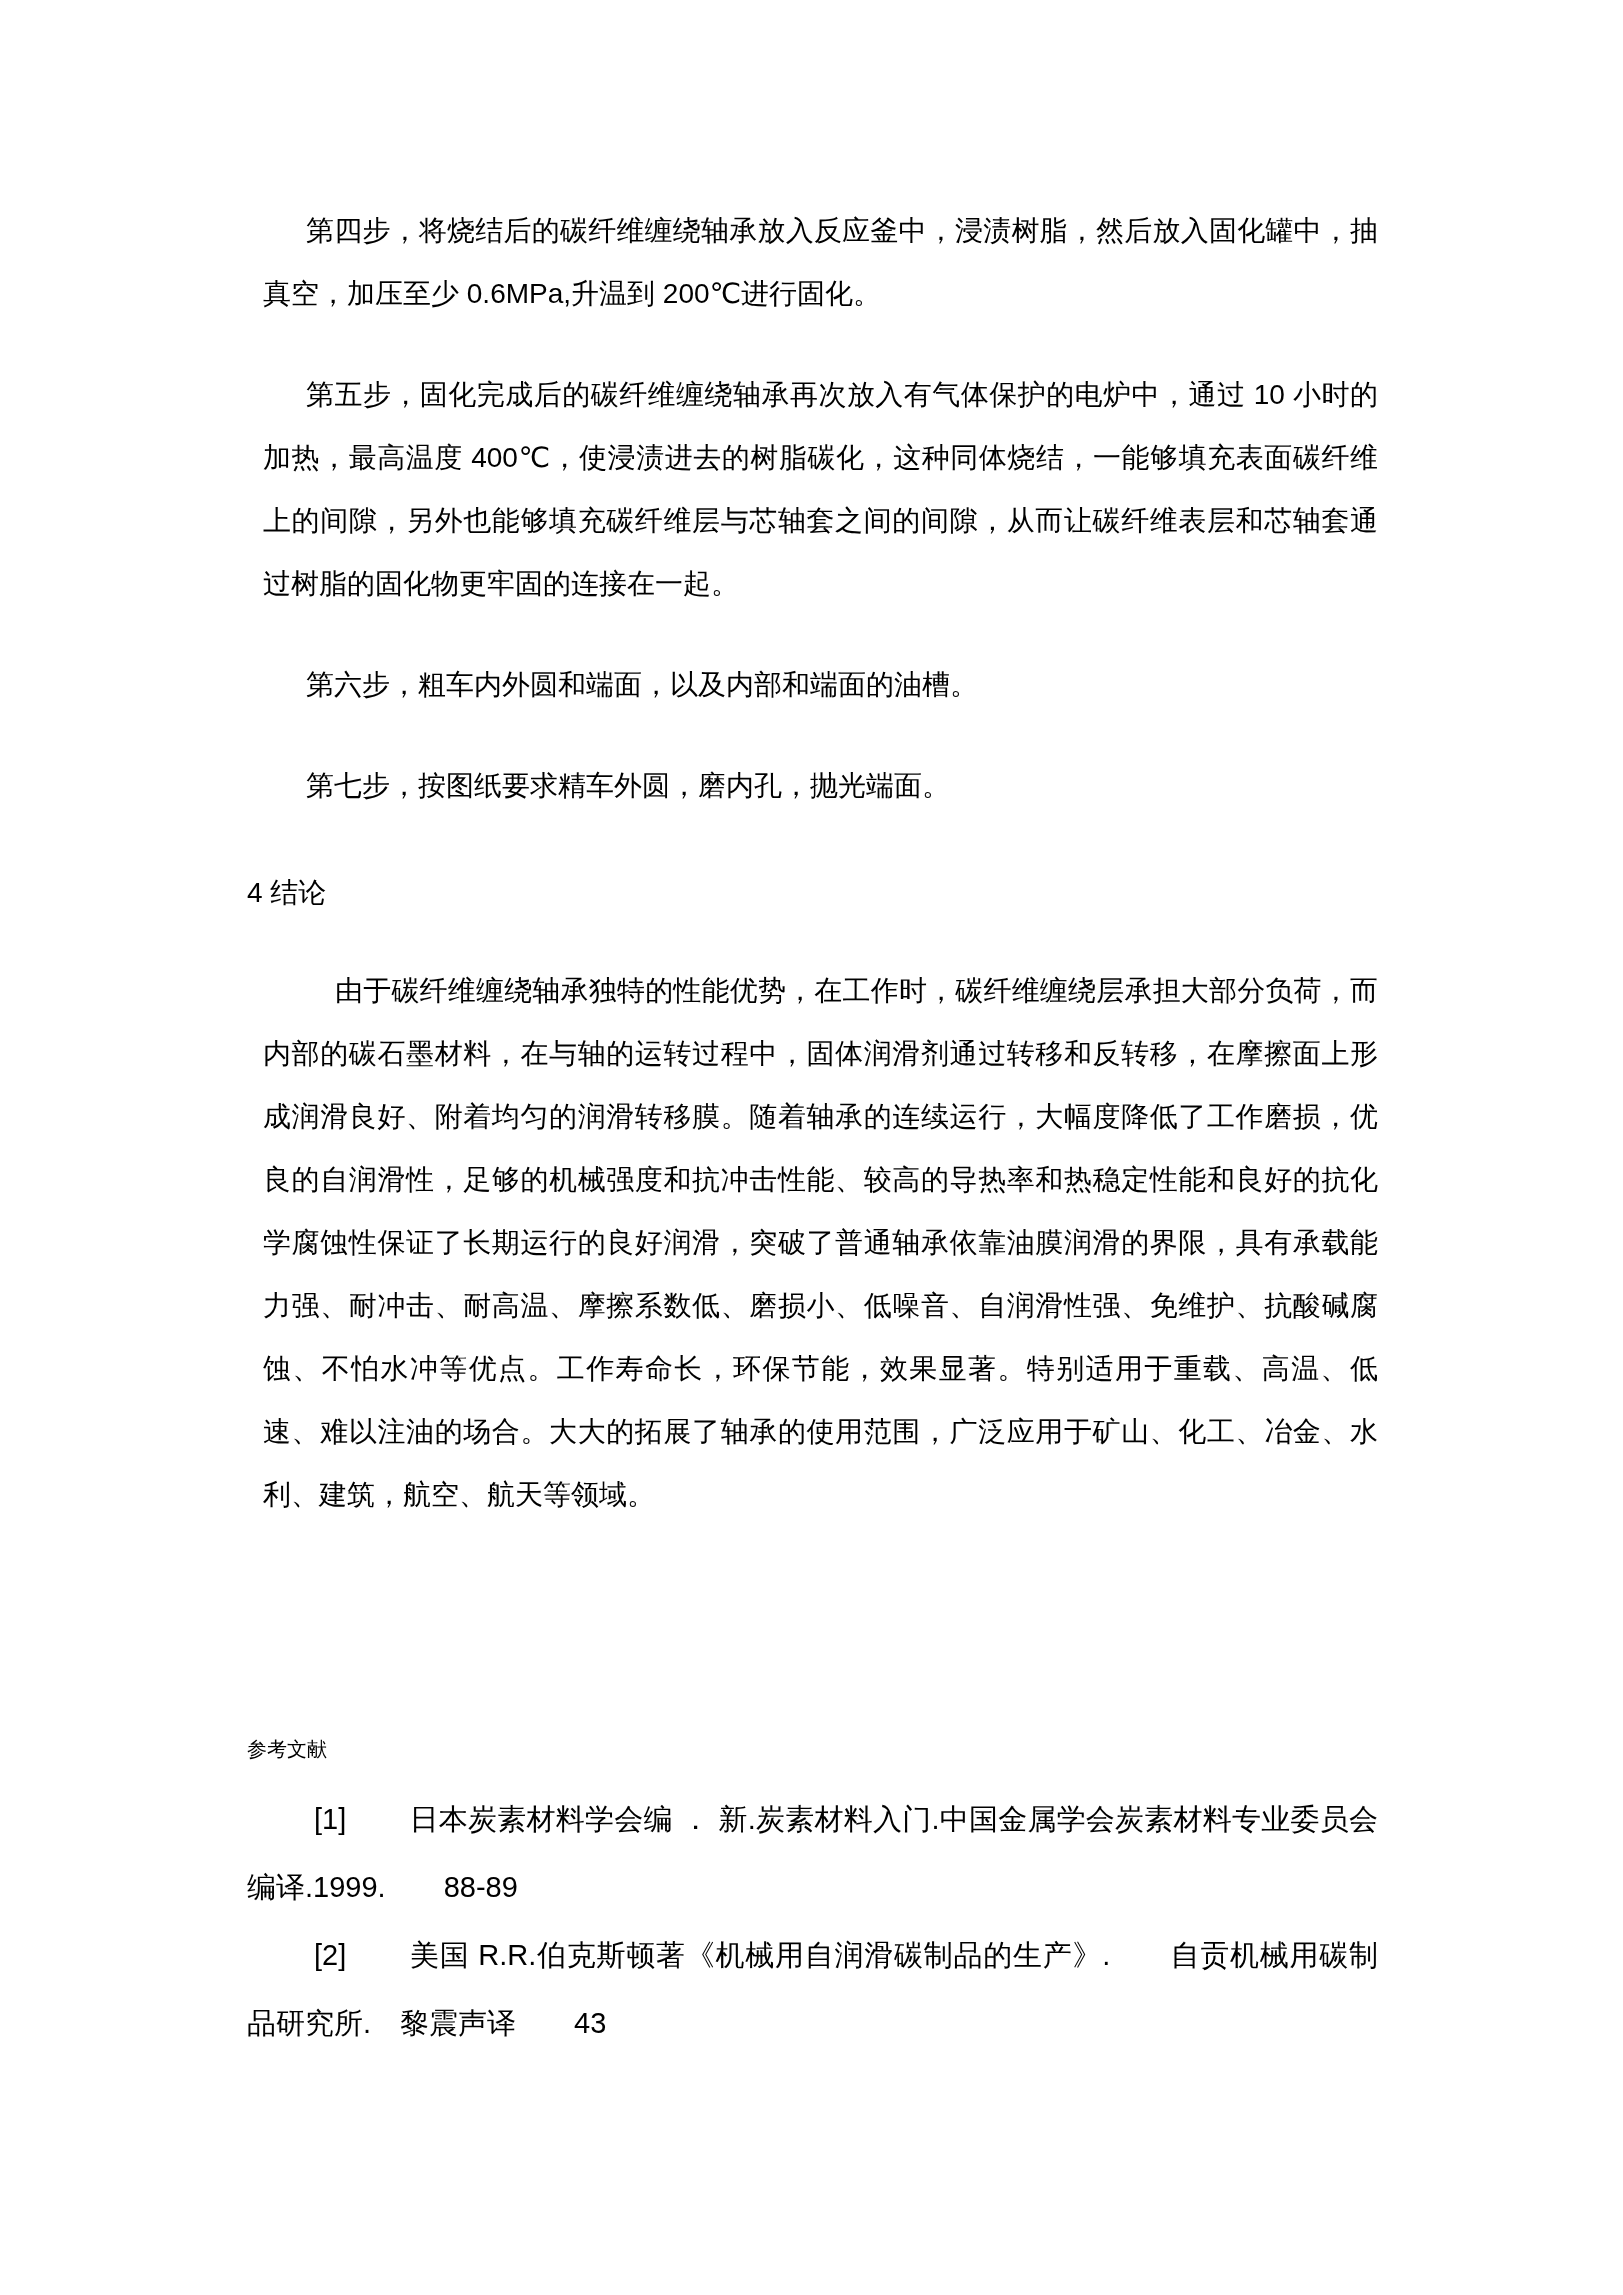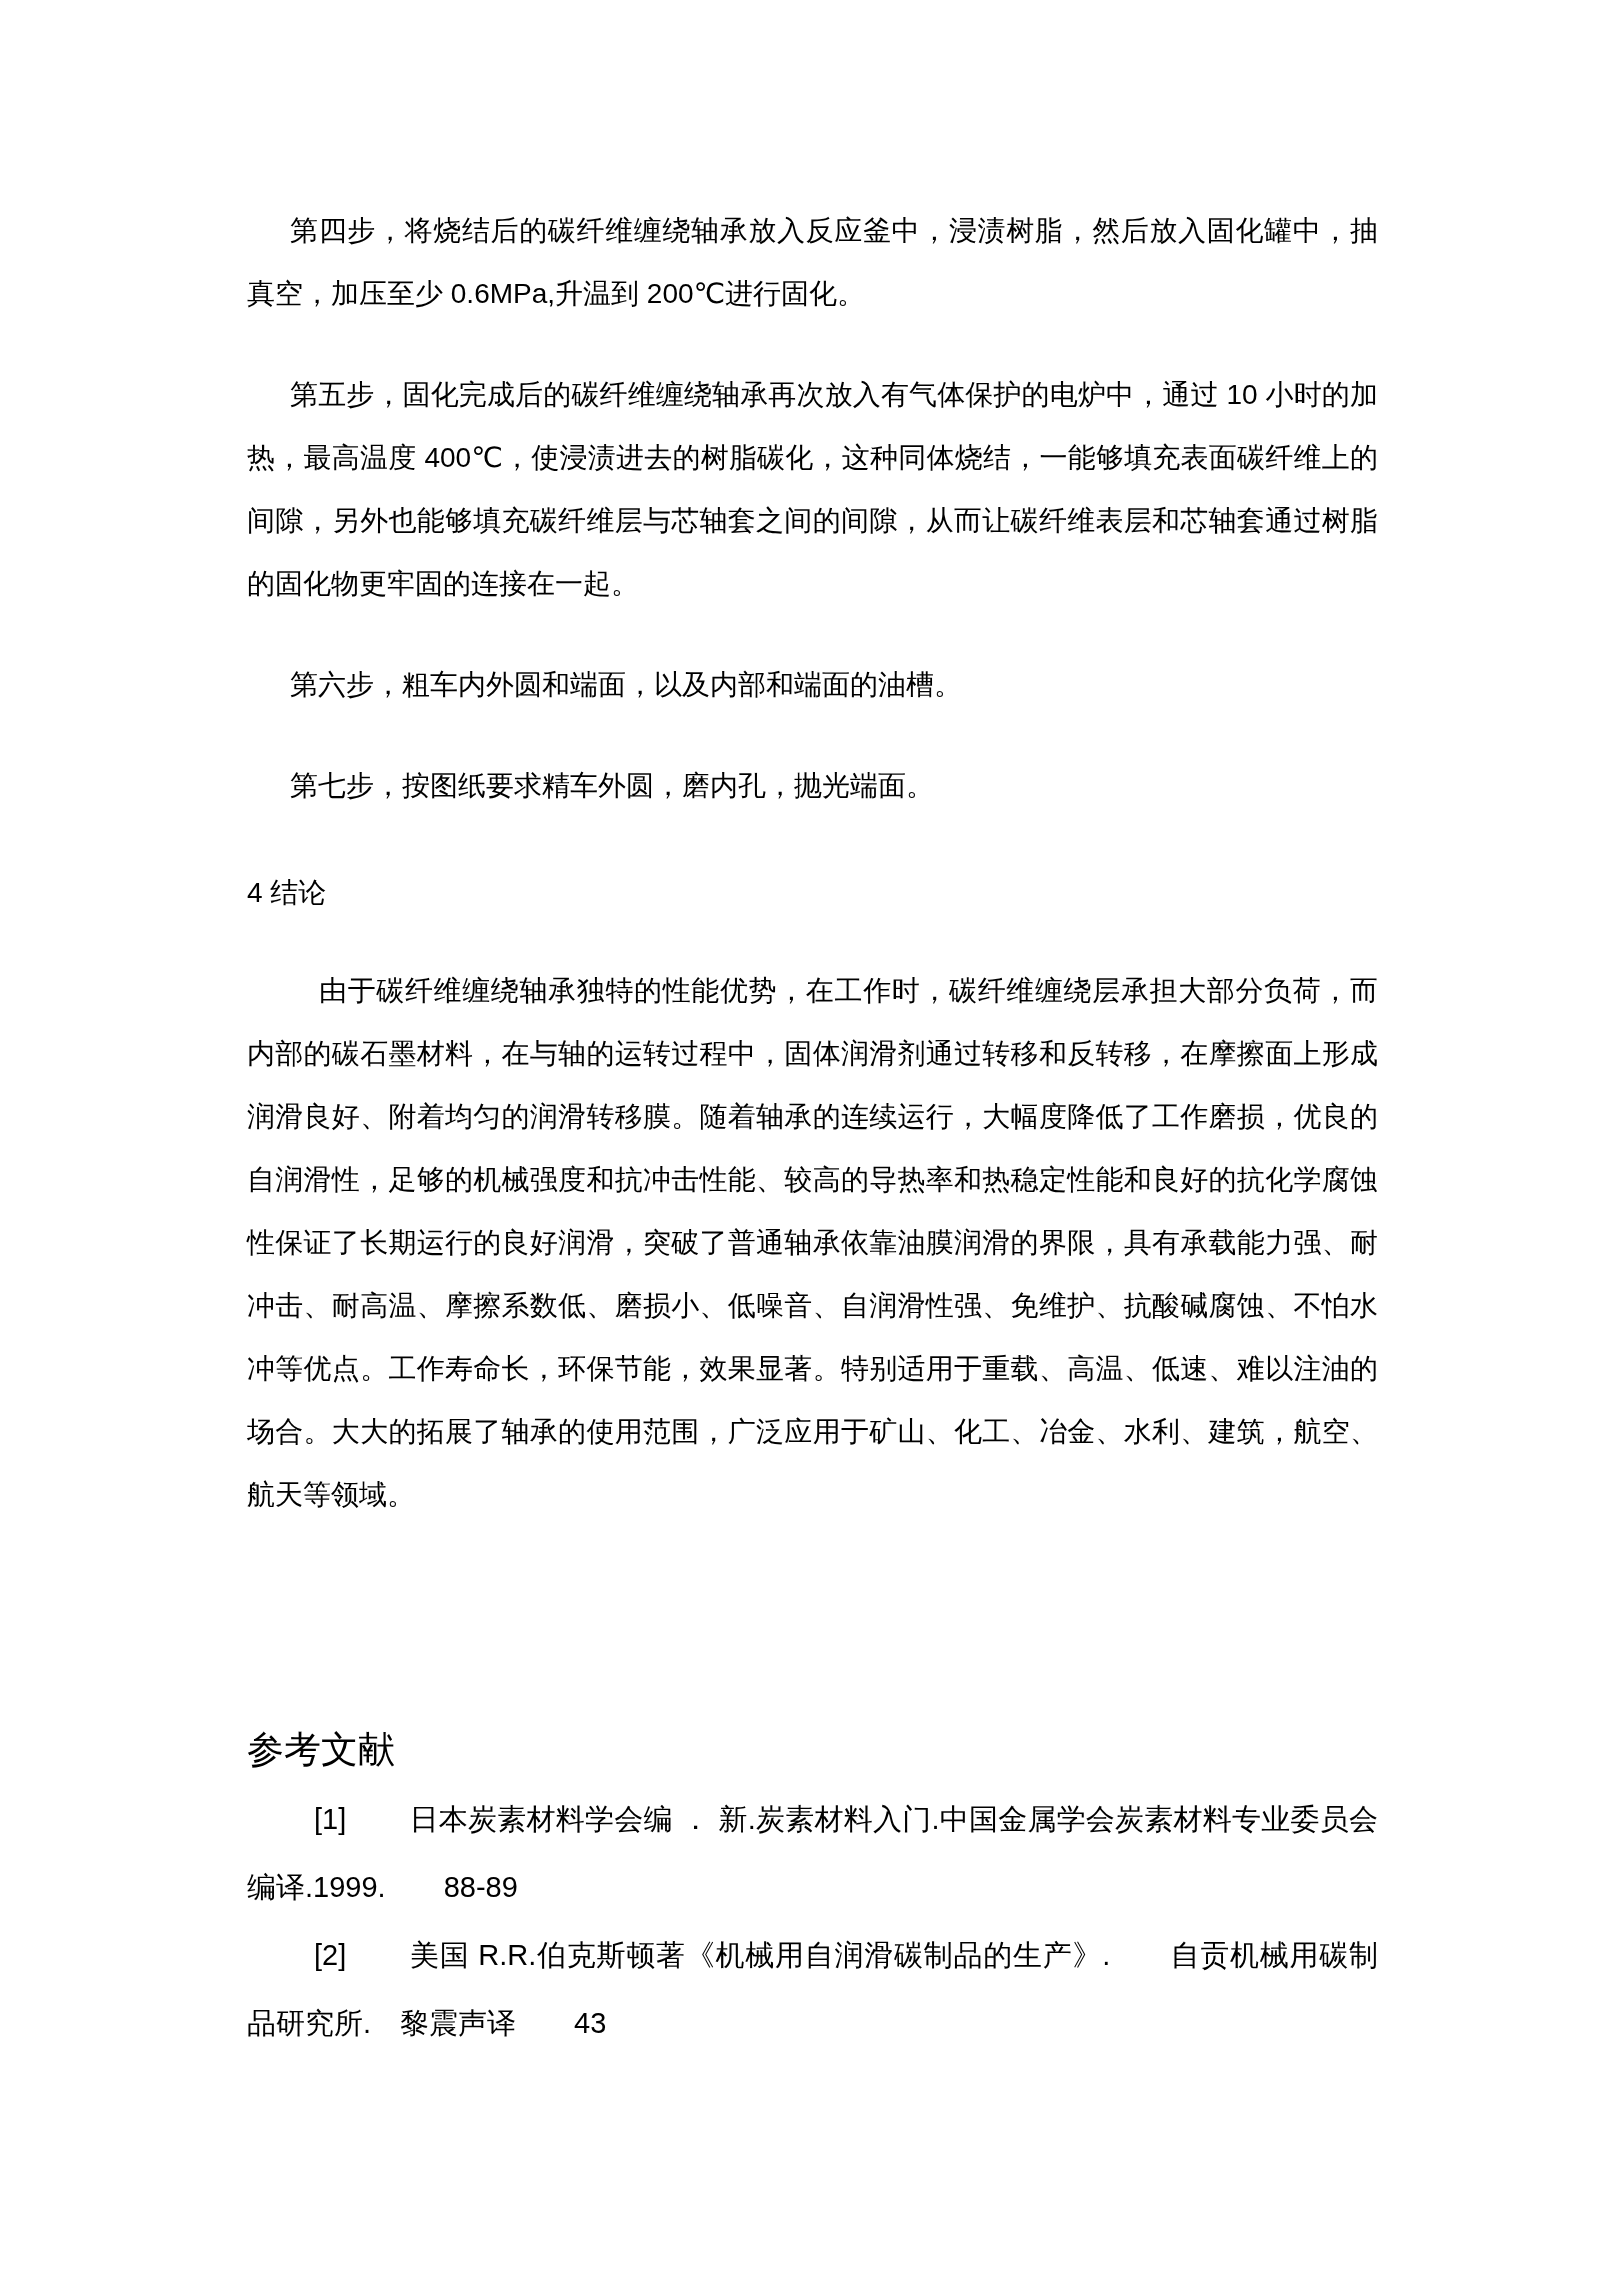--- a/index.html
+++ b/index.html
@@ -14,21 +14,21 @@
     background: #ffffff;
     color: #000000;
     overflow: hidden;
   }
   .content {
     box-sizing: border-box;
     padding: 199px 245px 0 247px;
   }
   
   .body-para {
-    margin: 38px 0 0 0;
+    margin: 38px 0 0 16px;
     font-family: "Liberation Sans", "DejaVu Sans", sans-serif;
     font-size: 28px;
     line-height: 63px;
     text-align: justify;
     text-indent: 43px;
     word-break: break-all;
   }
   .body-para.first {
     margin-top: 0;
   }
@@ -39,21 +39,21 @@
     line-height: 63px;
     font-weight: normal;
   }
   .para-conclusion {
     margin-top: 35px;
     text-indent: 72px;
   }
   .heading-references {
     margin: 192px 0 0 0;
     font-family: "Liberation Serif", "DejaVu Serif", serif;
-    font-size: 37px;
+    font-size: 20px;
     line-height: 63px;
     font-weight: normal;
   }
   .ref-para {
     margin: 4.1px 0 0 0;
     font-family: Liberation Sans, sans-serif;
     font-size: 29px;
     line-height: 68px;
     text-align: justify;
     text-indent: 67px;

